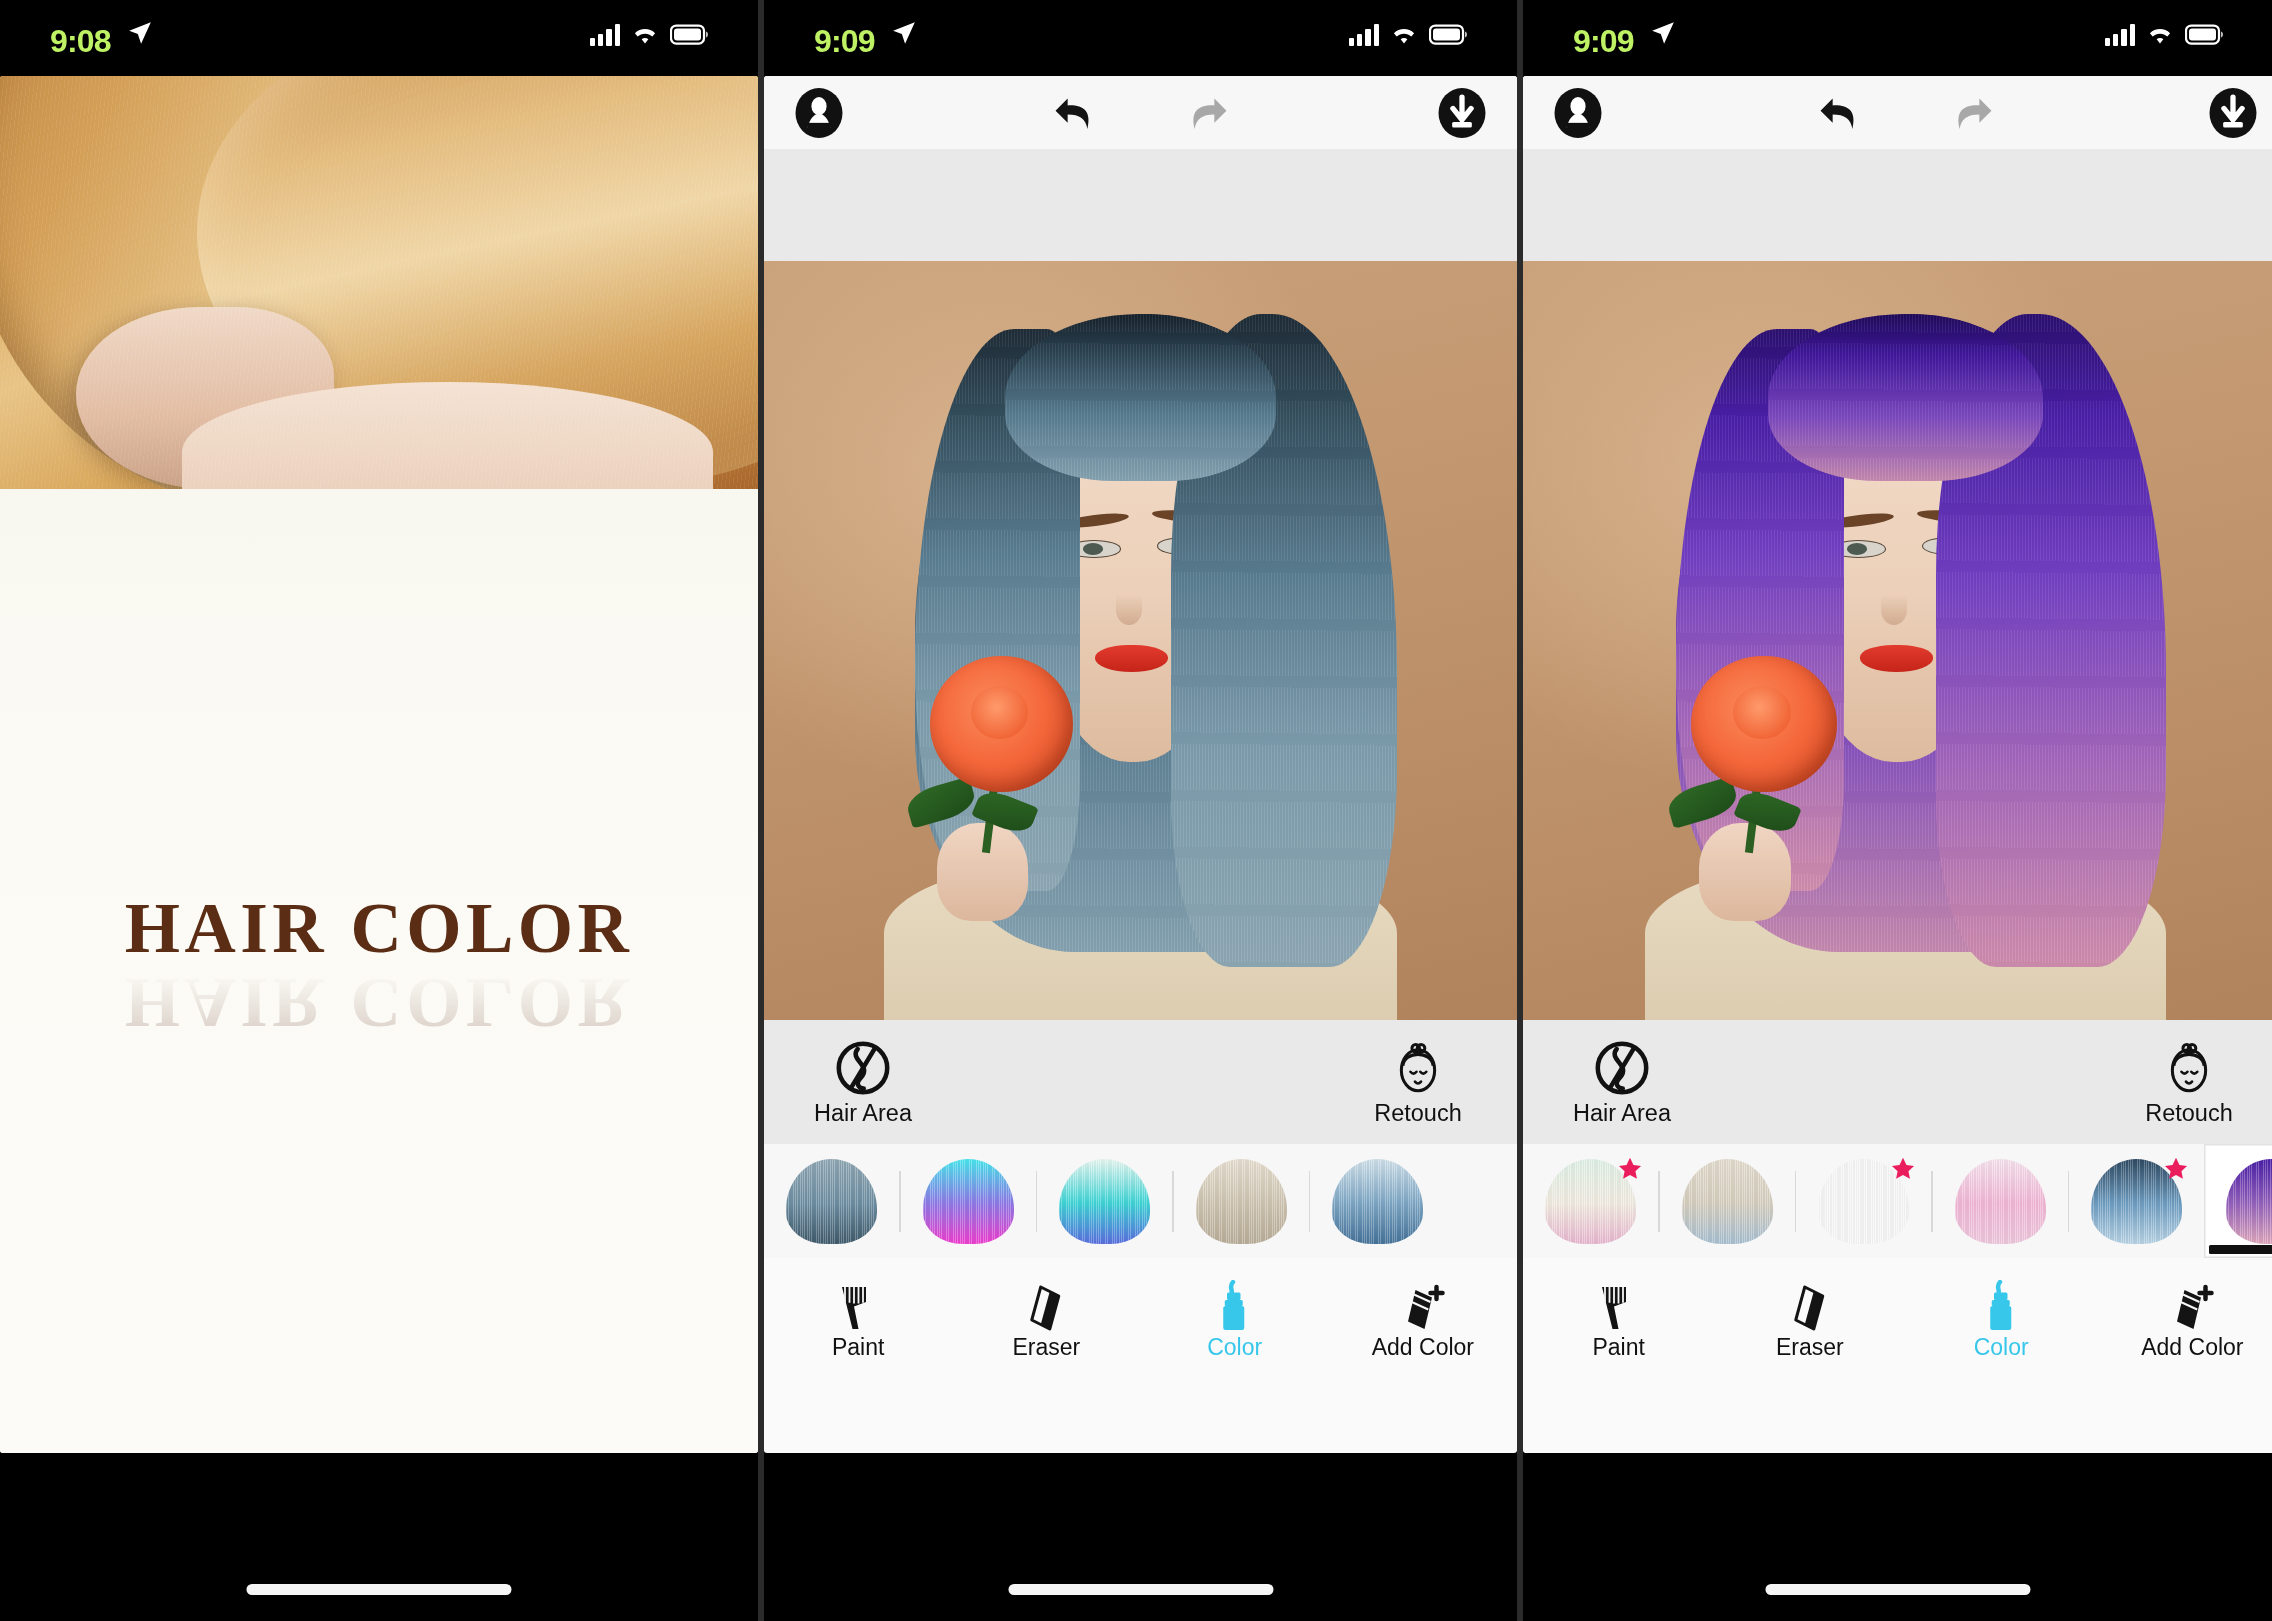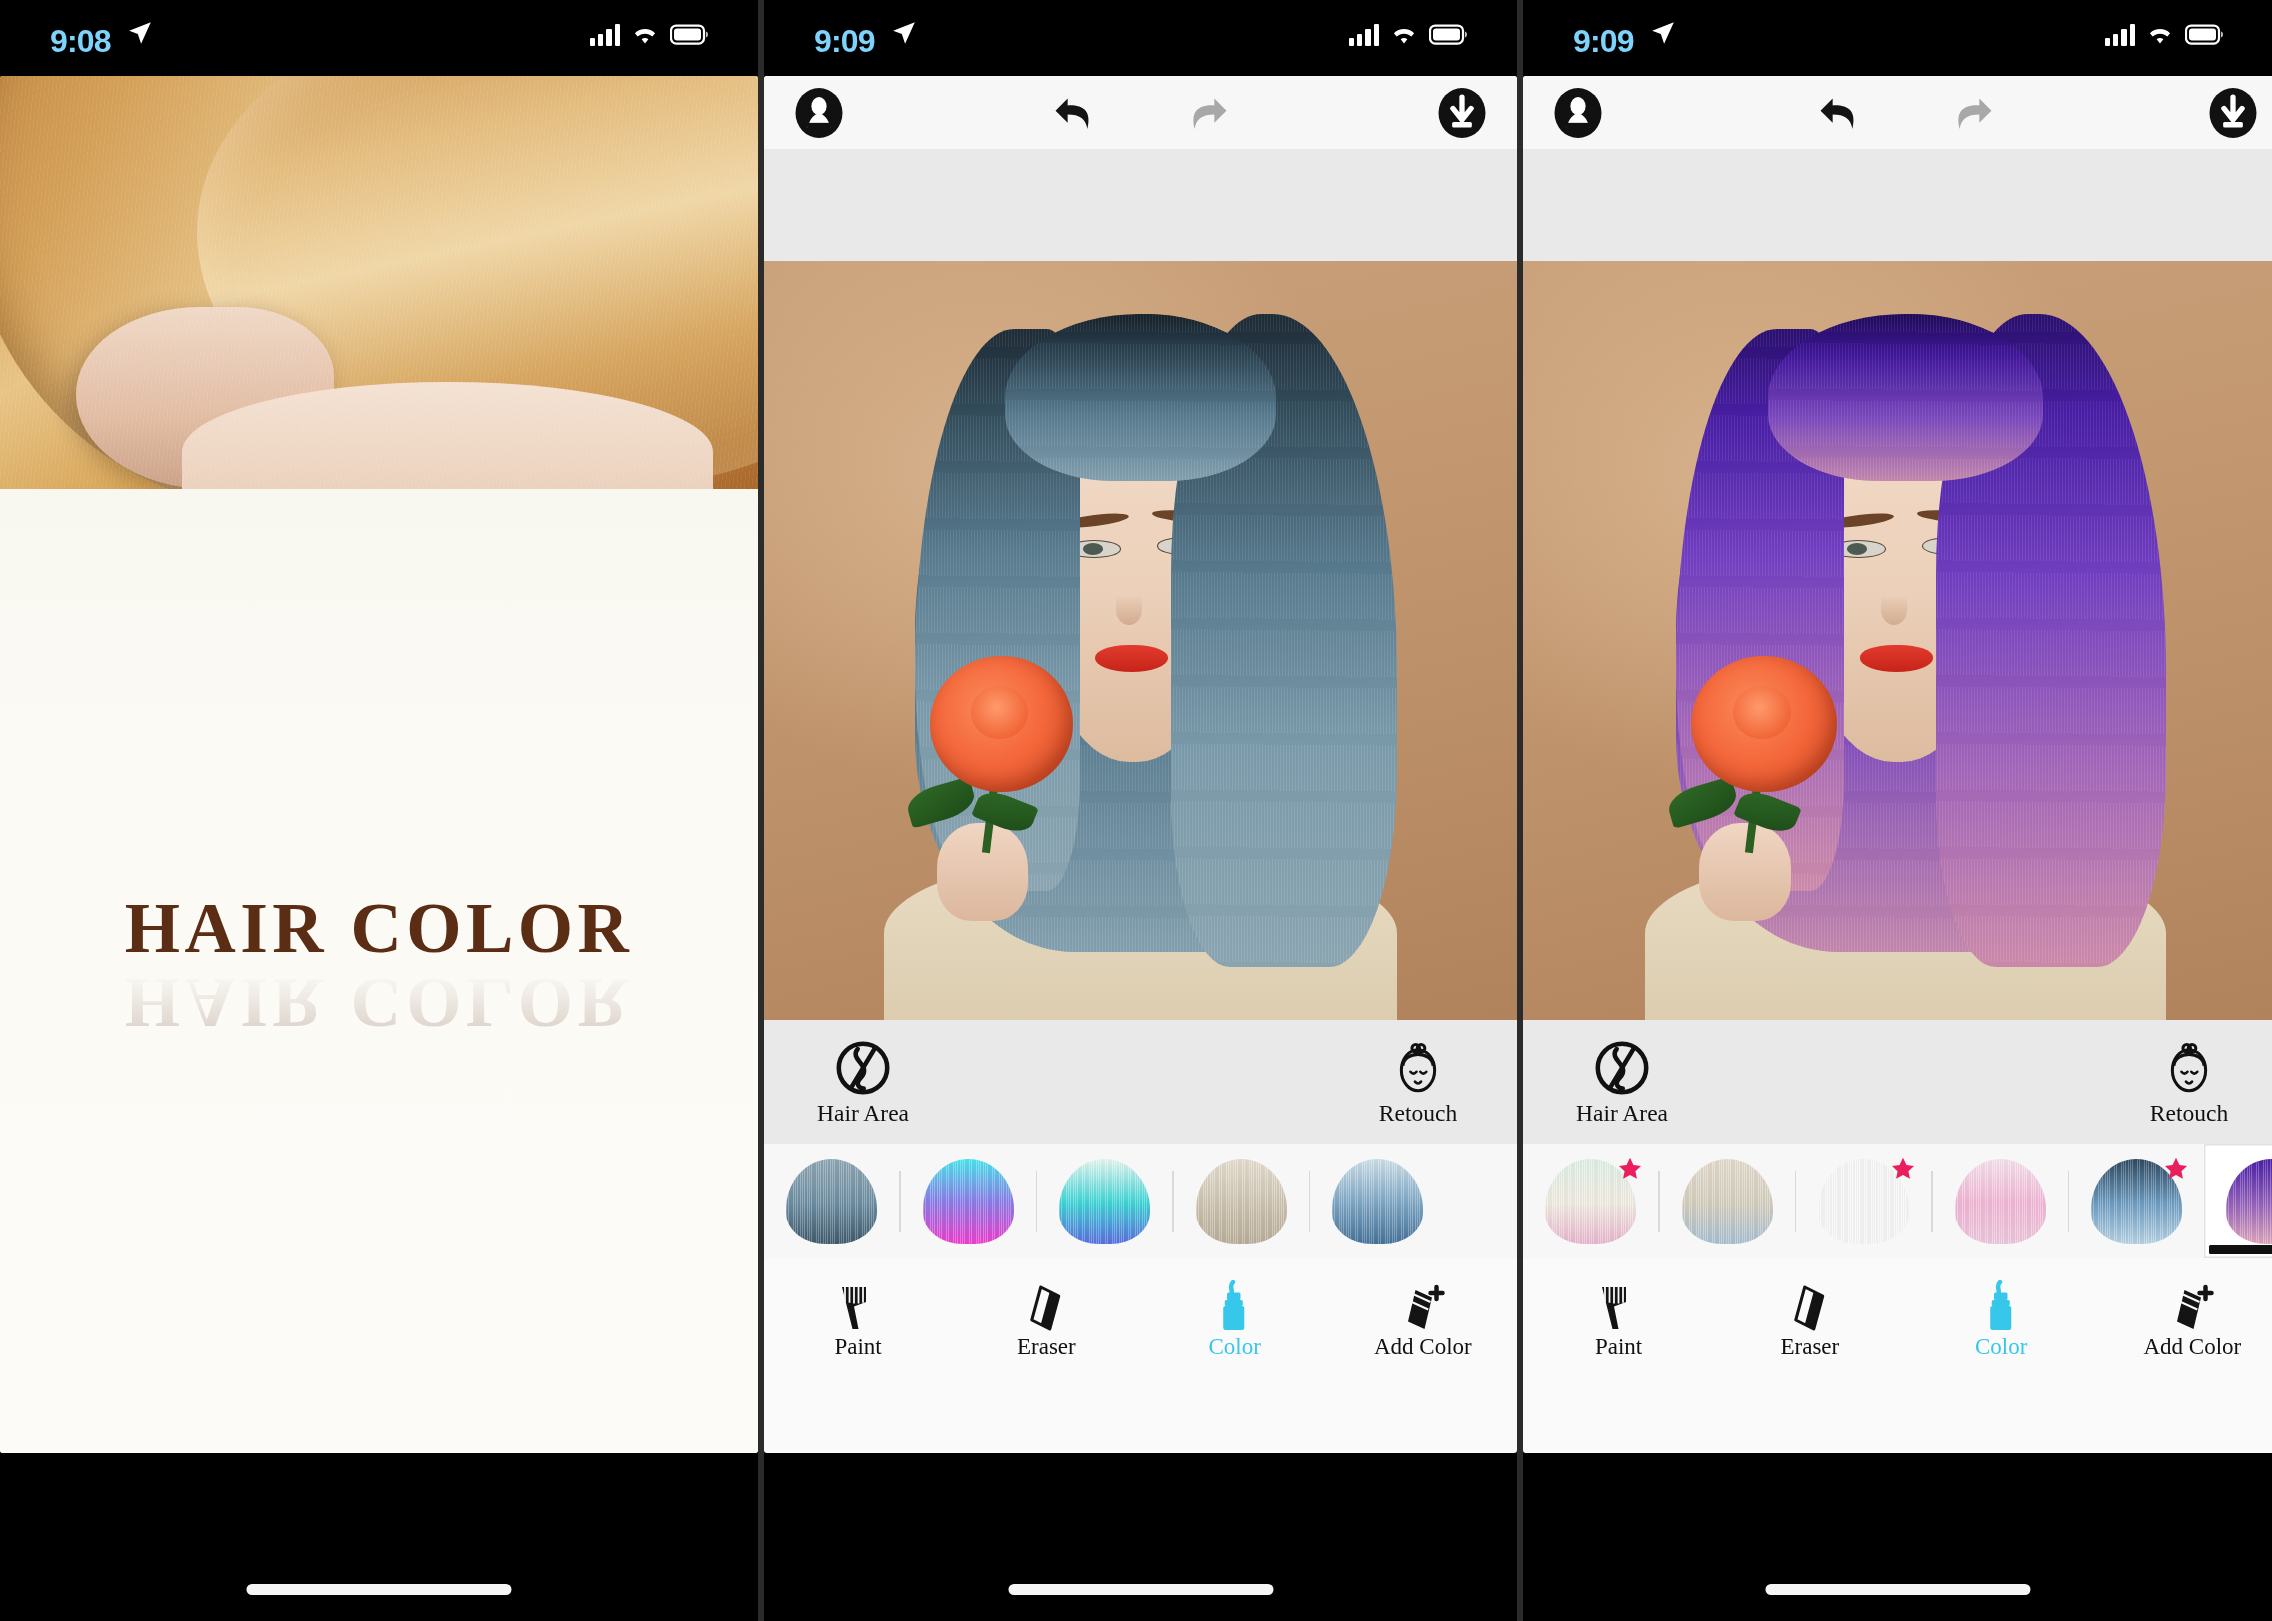--- a/index.html
+++ b/index.html
@@ -10,21 +10,21 @@
   
   .panel { position:absolute; top:0; height:1622px; background:#000; overflow:hidden; }
   #panel-1 { left:0;    width:758px; }
   #panel-2 { left:764px; width:753px; }
   #panel-3 { left:1523px; width:750px; }
   .divider { position:absolute; top:0; width:6px; height:1622px; background:#2b2b2b; }
   #divider-1 { left:758px; }
   #divider-2 { left:1517px; }
 
   
-  .statusbar { position:absolute; top:0; left:0; right:0; height:76px; color:#7dd3fc;border-radius:12px; }
+  .statusbar { position:absolute; top:0; left:0; right:0; height:76px; color:#bef264;border-radius:12px; }
   .sb-time { position:absolute; left:50px; top:23px; font-size:32px; font-weight:600;
              letter-spacing:-0.8px; }
   .sb-right { position:absolute; right:47px; top:23px; display:flex; align-items:center; gap:12px; }
   .bars { display:flex; align-items:flex-end; gap:3px; height:23px; }
   .bars i { display:block; width:5.3px; background:#fff; border-radius:1.1px; }
   .bars i:nth-child(1){height:7.6px;} .bars i:nth-child(2){height:12px;}
   .bars i:nth-child(3){height:16.7px;} .bars i:nth-child(4){height:22px;}
   .wifi svg, .batt svg { display:block; }
 
   
@@ -63,21 +63,21 @@
   .splash-title { font-family:"Liberation Serif", serif; font-size:71px; font-weight:700;
      letter-spacing:4.5px; color:#5b2d14; line-height:1; }
   .splash-title-refl { font-family:"Liberation Serif", serif; font-size:71px; font-weight:700;
      letter-spacing:4.5px; color:#5b2d14; line-height:1; margin-top:3px;
      transform:scaleY(-1); opacity:.22;
      -webkit-mask-image:linear-gradient(to top, rgba(0,0,0,0) 8%, rgba(0,0,0,.9) 95%);
      mask-image:linear-gradient(to top, rgba(0,0,0,0) 8%, rgba(0,0,0,.9) 95%); }
 
   
   .app { position:absolute; top:76px; height:1377px; background:#fafafa;
-         border-radius:3px; overflow:hidden;font-family:Liberation Serif, serif; }
+         border-radius:3px; overflow:hidden; }
   #app-2 { left:0; width:753px; }
   #app-3 { left:0; width:765px; }
 
   .topbar { position:relative; height:73px; background:#f7f7f7; display:flex;
             align-items:center; }
   .tb-left { position:absolute; left:30px; }
   .tb-right { position:absolute; right:30px; }
   .tb-center { position:absolute; left:50%; transform:translateX(-50%);
                display:flex; gap:83px; align-items:center; }
   .icn-btn { background:none; border:none; cursor:pointer; display:block; padding:0; }

